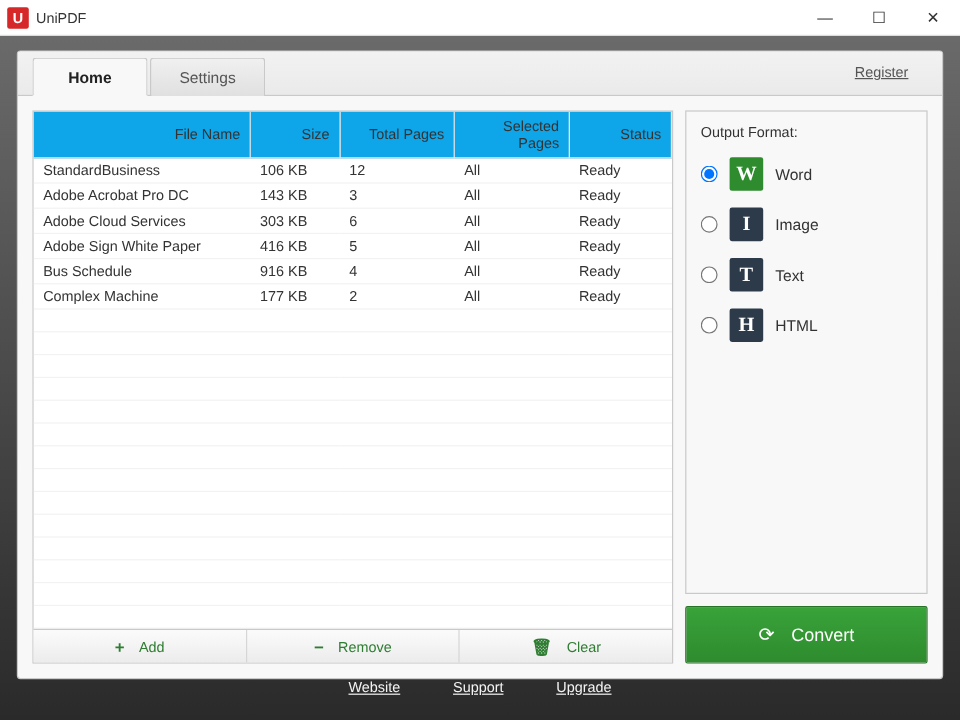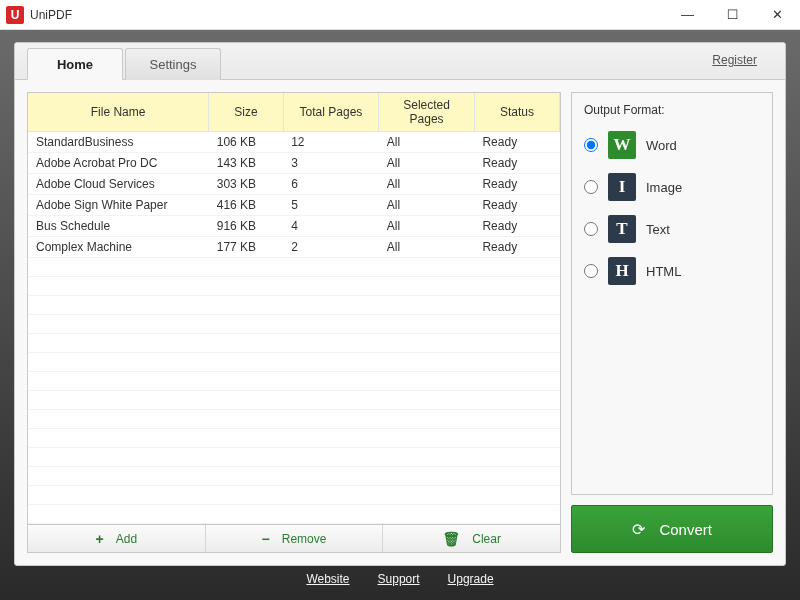--- a/index.html
+++ b/index.html
@@ -18,21 +18,21 @@
 .tabbar { height: 38px; display: flex; align-items: flex-end; padding-left: 12px; position: relative; background: linear-gradient(to bottom,#f2f2f2,#eaeaea); border-bottom: 1px solid #c9c9c9; }
 .tab { width: 96px; height: 32px; display: flex; align-items: center; justify-content: center; font-size: 13px; color: #555; border: 1px solid #c9c9c9; border-bottom: none; margin-right: 2px; border-top-left-radius: 3px; border-top-right-radius: 3px; cursor: pointer; background: linear-gradient(to bottom,#f0f0f0,#e0e0e0); position: relative; top: 1px;}
 .tab.active { background: #f8f8f8; color: #222; font-weight: 600; z-index: 2; border-bottom: 1px solid #f8f8f8; }
 .register-link { position: absolute; right: 28px; top: 10px; font-size: 12px; color: #555; text-decoration: underline; cursor: pointer; }
 
 .content { flex: 1; display: flex; padding: 12px; gap: 10px; }
 
 .filezone { flex: 1; display: flex; flex-direction: column; border: 1px solid #c9c9c9; background: #fff; }
 .filelist { flex: 1; overflow: auto; }
 table { width: 100%; border-collapse: collapse; font-size: 12px; color: #333; }
-thead th { text-align: center; font-weight: 400; padding: 5px 8px; border-right: 1px solid #e4e4e4; border-bottom: 1px solid #e4e4e4; background: #fef9c3; cursor: pointer; }
+thead th { text-align: right; font-weight: 400; padding: 5px 8px; border-right: 1px solid #e4e4e4; border-bottom: 1px solid #e4e4e4; background: #0ea5e9; cursor: pointer; }
 tbody td { padding: 3px 8px; border-bottom: 1px solid #f2f2f2; }
 tbody tr.empty td { height: 19px; }
 
 .filebar { height: 28px; border-top: 1px solid #c9c9c9; display: flex; background: linear-gradient(to bottom,#fbfbfb,#ececec); }
 .fbtn { flex: 1; display: flex; align-items: center; justify-content: center; gap: 12px; font-size: 12px; color: #2e7d32; cursor: pointer; border-right: 1px solid #d6d6d6; }
 .fbtn:last-child { border-right: none; }
 .fbtn .ic { font-size: 14px; font-weight: bold; }
 
 .sidebar { width: 202px; display: flex; flex-direction: column; gap: 10px; }
 .outbox { flex: 1; border: 1px solid #c9c9c9; background: #f8f8f8; padding: 10px 12px; }
@@ -41,21 +41,21 @@
 .opt input { width: 14px; height: 14px; }
 .fmtbadge { width: 28px; height: 28px; display: flex; align-items: center; justify-content: center; color: #fff; font-family: Georgia, "Times New Roman", serif; font-size: 17px; font-weight: bold; border-radius: 2px; }
 .bw { background: #2e8b2e; }
 .bi { background: #2d3a4a; }
 .bt { background: #2d3a4a; }
 .bh { background: #2d3a4a; }
 
 .convert { height: 48px; background: linear-gradient(to bottom,#39a339,#2e8b2e); border: 1px solid #267326; color: #fff; display: flex; align-items: center; justify-content: center; gap: 14px; font-size: 15px; cursor: pointer; border-radius: 2px; }
 .convert .cicon { font-size: 16px; }
 
-.footer { height: 26px; display: flex; align-items: center; justify-content: center; gap: 28px; font-size: 12px; }
+.footer { height: 26px; display: flex; align-items: flex-start; justify-content: center; gap: 44px; font-size: 12px; }
 .footer a { color: #f4f4f4; text-decoration: underline; cursor: pointer; }
 
 .col-name{width:34%} .col-size{width:14%} .col-tp{width:18%} .col-sp{width:18%} .col-st{width:16%}
 </style>
 </head>
 <body>
 
 <div class="titlebar">
   <div class="app-icon">U</div>
   <div class="title">UniPDF</div>

